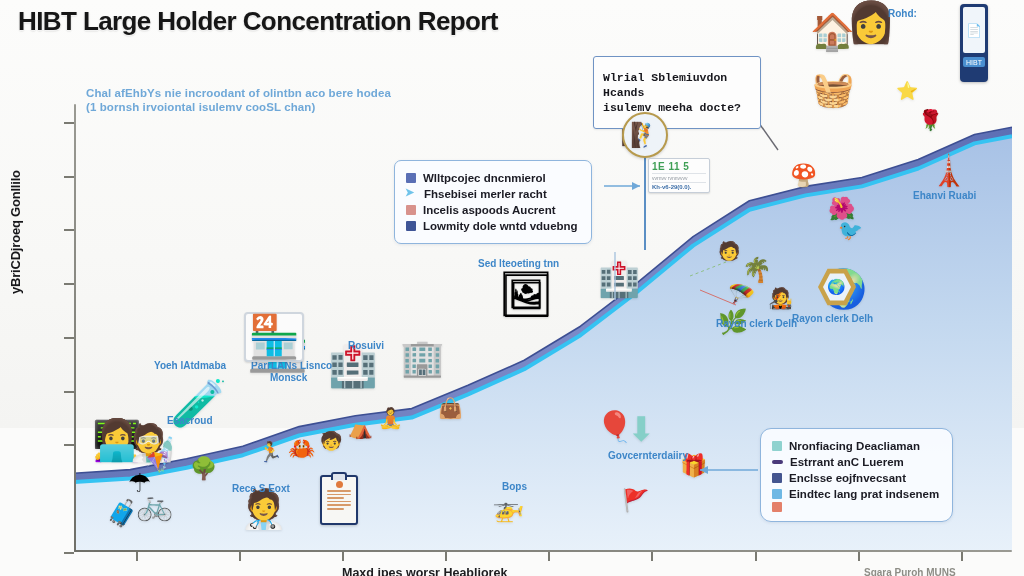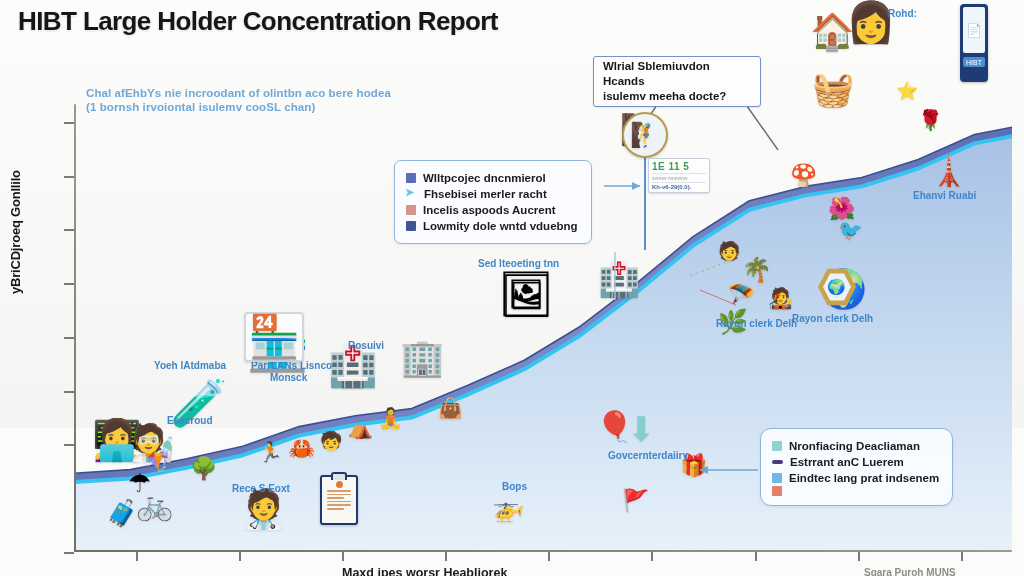--- a/index.html
+++ b/index.html
@@ -157,27 +157,28 @@
   #legend-lower { left: 760px; top: 428px; }
 
   
   #callout {
     position: absolute;
     left: 593px; top: 56px;
     width: 168px;
     background: #fdfdfd;
     border: 1.6px solid #6f93c4;
     border-radius: 3px;
-    padding: 2px 9px;
+    padding: 13px 9px;
     font-size: 11.5px;
     line-height: 15px;
     font-weight: 700;
     color: #16161c;
     filter: blur(0.25px);
     box-shadow: 0 1px 2px rgba(0,0,0,0.08);
+    font-family: Liberation Mono, monospace;
   }
 
   
   #connectors { position: absolute; left: 0; top: 0; width: 1024px; height: 576px; pointer-events: none; }
 
   
   .icon-node { position: absolute; }
   .emo {
     display: block;
     line-height: 1;
@@ -558,20 +559,24 @@
   <div class="legend-box" id="legend-lower">
       <div class="legend-row">
         <span class="swatch" style="background: rgb(143, 210, 207);"></span>
         <span>Nronfiacing Deacliaman</span>
       </div>
       <div class="legend-row">
         <span class="swatch dash" style="background: rgb(74, 58, 122);"></span>
         <span>Estrrant anC Luerem</span>
       </div>
       <div class="legend-row">
+        <span class="swatch" style="background: rgb(68, 85, 143);"></span>
+        <span>Enclsse eojfnvecsant</span>
+      </div>
+      <div class="legend-row">
         <span class="swatch" style="background: rgb(111, 184, 228);"></span>
         <span>Eindtec lang prat indsenem</span>
       </div>
       <div class="legend-row">
         <span class="swatch" style="background: rgb(228, 128, 106);"></span>
       </div>
     </div>
 
   <div id="callout">
     <div>Wlrial Sblemiuvdon Hcands</div>

